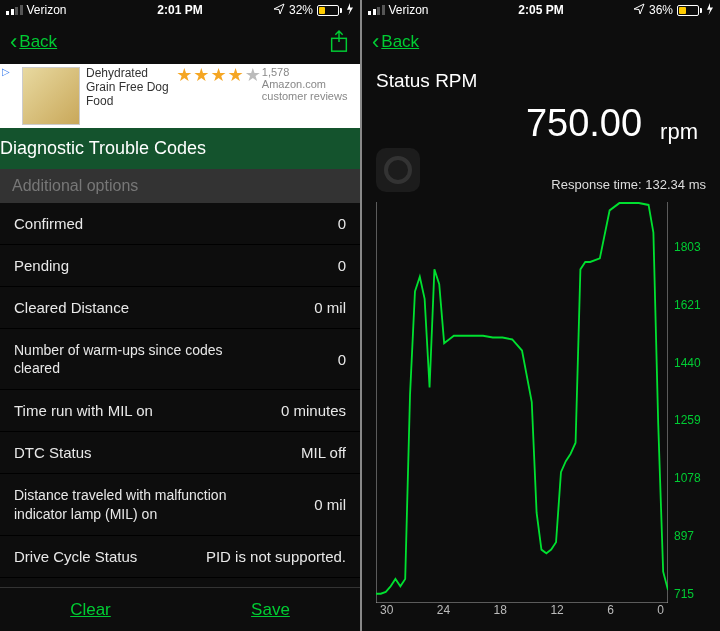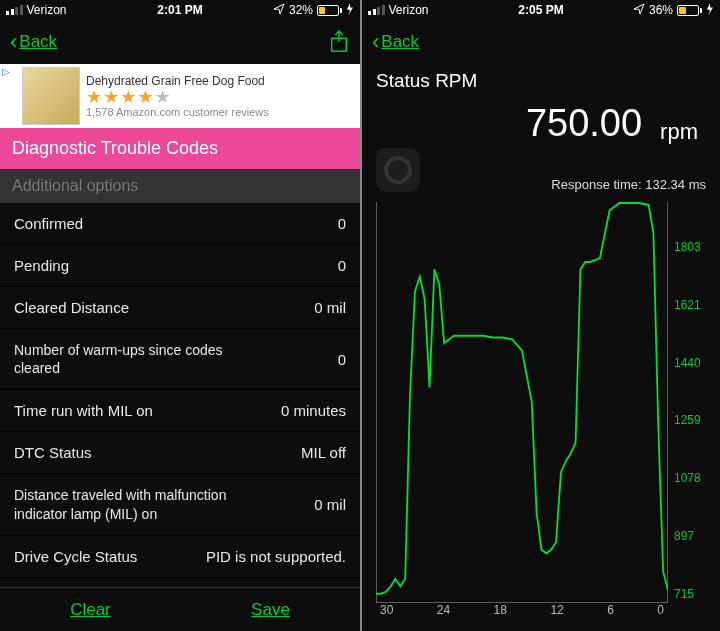--- a/index.html
+++ b/index.html
@@ -26,28 +26,28 @@
   .navbar { height: 44px; display: flex; align-items: center; justify-content: space-between; padding: 0 10px; }
   .back { display: flex; align-items: center; color: #00cc33; font-size: 17px; gap: 2px; }
   .back-chevron { font-size: 22px; line-height: 1; }
   .back-label { text-decoration: underline; }
   .share-icon svg { display:block; }
 
   
   .ad { background: #fff; height: 64px; display: flex; position: relative; }
   .ad-marker { position:absolute; top:2px; left:2px; color:#3b7ded; font-size:10px; }
   .ad-img { width: 58px; height: 58px; margin: 3px 0 3px 22px; background: linear-gradient(135deg,#e8d9a0,#c9a85a); border:1px solid #ccc; }
-  .ad-body { flex:1; padding: 2px 6px; display:flex; flex-direction:column; justify-content:center; }
+  .ad-body { flex:1; padding: 2px 6px; display:flex; justify-content:center; }
   .ad-title { font-size: 12px; color:#333; }
   .stars { color:#f5a623; font-size:18px; letter-spacing:1px; line-height:1; }
   .star-empty { color:#bbb; }
   .ad-sub { font-size:11px; color:#888; }
 
   
-  .section-title { background: #ec4899; color:#fff; font-size:18px; padding: 10px 12px; }
+  .section-title { background: #14532d; color:#fff; font-size:18px; padding: 10px 0; }
   .subheader { background:#333; color:#777; font-size:16px; padding: 8px 12px; font-weight:500; }
 
   
   .list { flex:1; overflow:hidden; }
   .row { display:flex; justify-content:space-between; align-items:center; padding: 12px 14px; color:#e8e8e8; font-size:15px; border-bottom: 1px solid #000; }
   .row.small .label { font-size: 14px; max-width: 220px; line-height:1.3; }
   .row .value { color:#e8e8e8; }
 
   
   .toolbar { height: 44px; display:flex; align-items:center; justify-content:space-around; border-top:1px solid #333; }

